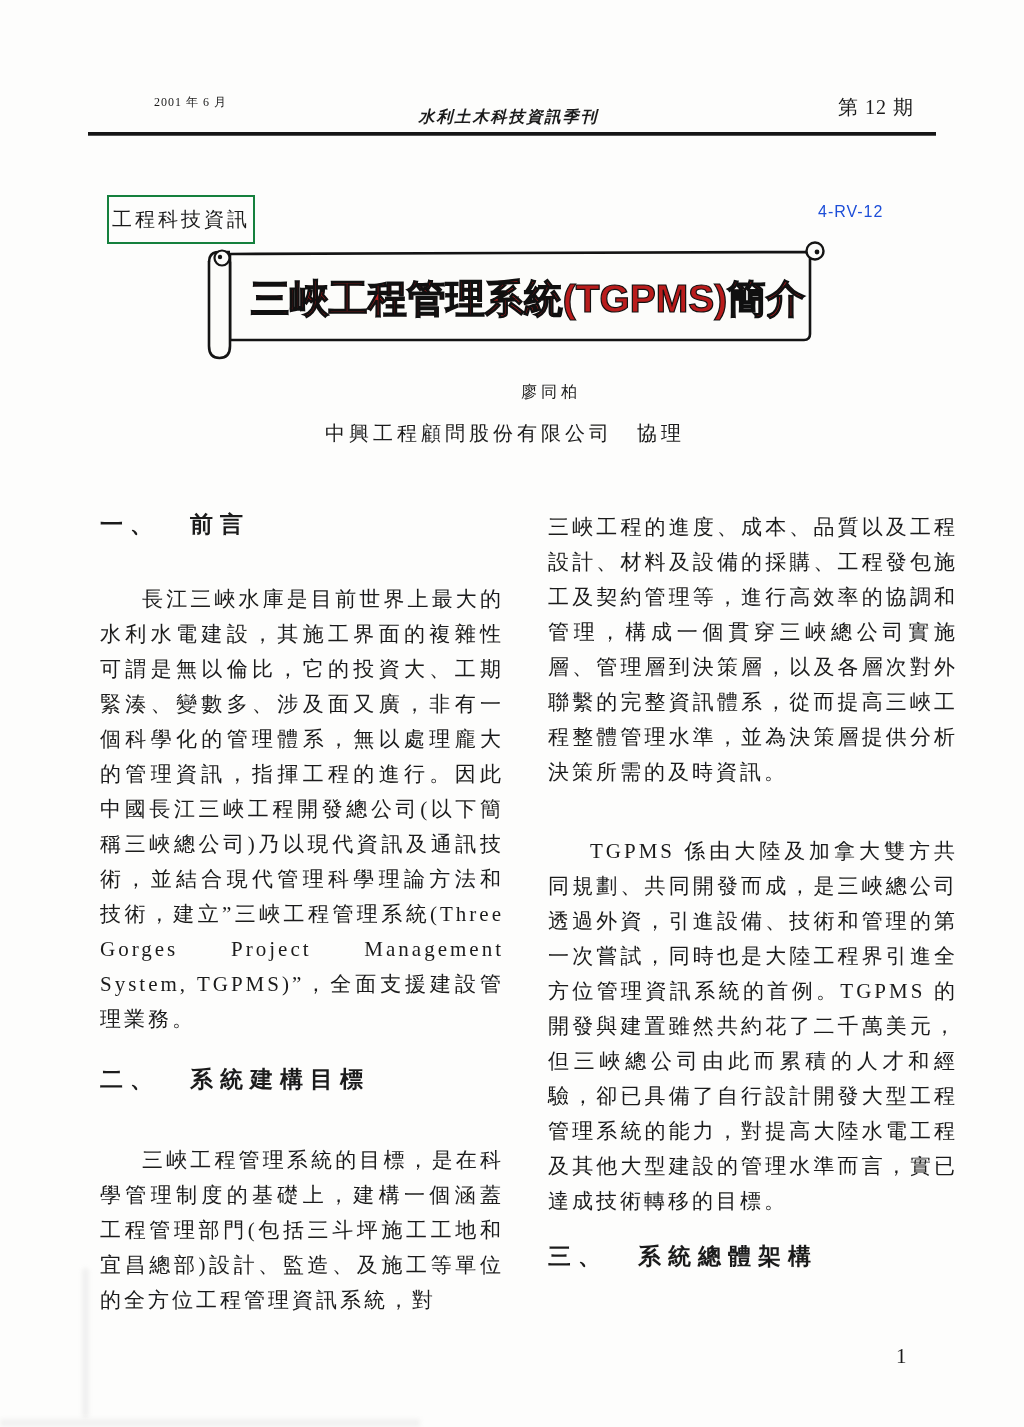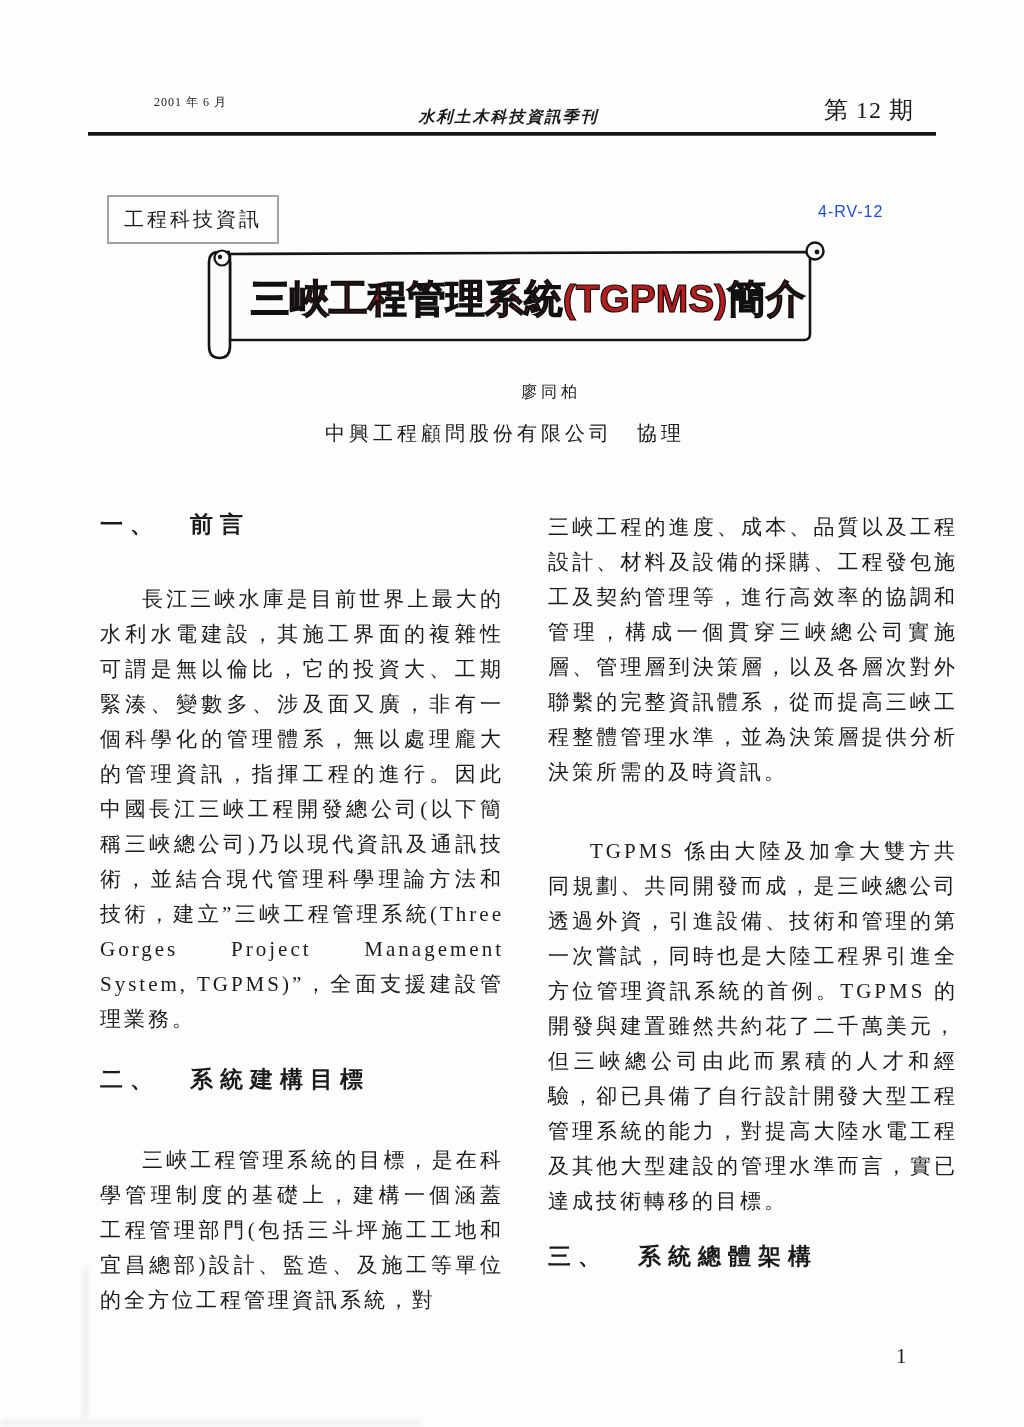--- a/index.html
+++ b/index.html
@@ -6,28 +6,28 @@
   .page {
     position:relative; width:1024px; height:1427px;
     background:#fdfdfc; overflow:hidden; color:#1b1b1b;
     font-family:"Liberation Serif","DejaVu Serif",serif;
   }
   
   .hdr { position:absolute; white-space:nowrap; }
   .hdr-date   { left:118px; top:94px;  font-size:12px; letter-spacing:1px;margin-left:36px; }
   .hdr-journal{ left:50%; top:107px; transform:translateX(-52%);
                 font-size:16px; font-weight:bold; font-style:italic; letter-spacing:2px; }
-  .hdr-issue  { right:110px; top:94px; font-size:24px; letter-spacing:1px; }
+  .hdr-issue  { right:110px; top:94px; font-size:20px; letter-spacing:1px; }
   .hdr-rule   { position:absolute; left:88px; top:132px; width:848px; height:3px;
                 background:#161616; border-bottom:1px solid #555; }
   
   .category-box {
     position:absolute; left:107px; top:195px;
-    background:#fdfdfc; border:2px solid #a3a3a3;
-    padding:9px 15px; font-size:20px; letter-spacing:3px; white-space:nowrap;
+    background:#fdfdfc; border:2px solid #15803d;
+    padding:9px 3px; font-size:20px; letter-spacing:3px; white-space:nowrap;
   }
   .category-box::before {
     content:""; position:absolute; z-index:-1;
     left:-11px; top:-12px; width:100%; height:100%;
     background-color:#9c9c9c;
     background-image:radial-gradient(#6f6f6f 1px, transparent 1.2px);
     background-size:4px 4px;
   }
   .page-stack { position:relative; z-index:1; }
   .doc-code {

